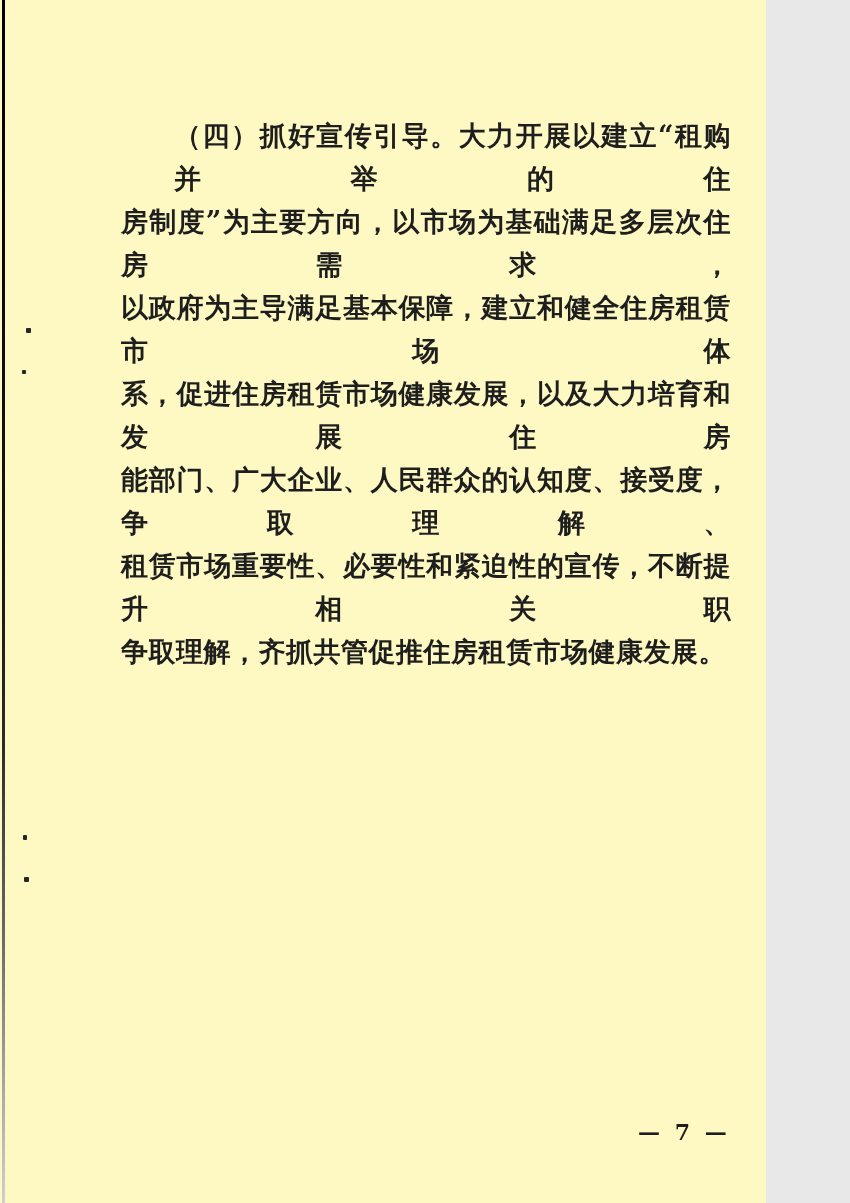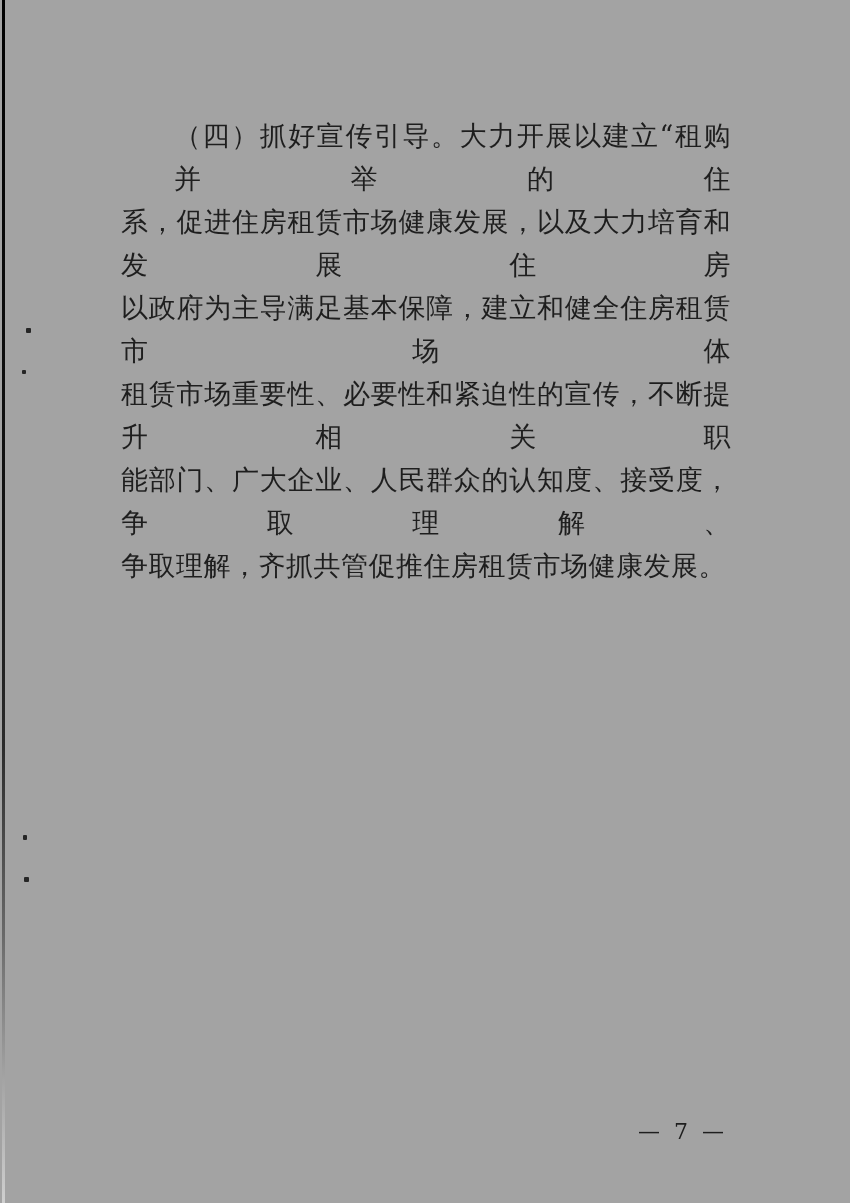--- a/index.html
+++ b/index.html
@@ -2,26 +2,27 @@
 <html><head>
 <meta charset="utf-8">
 <style>
   html, body {
     margin: 0;
     padding: 0;
     background: #e8e8e8;
   }
   .page {
     position: relative;
-    width: 850px;
+    width: 766px;
     height: 1203px;
-    background: #a3a3a3;
+    background: #fef9c3;
     overflow: hidden;
     font-family: "DejaVu Serif", "Liberation Serif", serif;
     color: #1e1e1e;
+    font-weight: bold;
   }
   
   .scan-line {
     position: absolute;
     left: 2px;
     top: 0;
     width: 3px;
     height: 1203px;
     background: linear-gradient(to bottom,
       #000000 0%,
@@ -83,22 +84,23 @@
 
   <div class="scan-line"></div>
 
   <span class="dot d1"></span>
   <span class="dot d2"></span>
   <span class="dot d3"></span>
   <span class="dot d4"></span>
 
   <div class="body-text">
     <div class="line first">（四）抓好宣传引导。大力开展以建立“租购并举的住</div>
+    <div class="line">房制度”为主要方向，以市场为基础满足多层次住房需求，</div>
+    <div class="line">以政府为主导满足基本保障，建立和健全住房租赁市场体</div>
     <div class="line">系，促进住房租赁市场健康发展，以及大力培育和发展住房</div>
-    <div class="line">以政府为主导满足基本保障，建立和健全住房租赁市场体</div>
+    <div class="line">能部门、广大企业、人民群众的认知度、接受度，争取理解、</div>
     <div class="line">租赁市场重要性、必要性和紧迫性的宣传，不断提升相关职</div>
-    <div class="line">能部门、广大企业、人民群众的认知度、接受度，争取理解、</div>
     <div class="line last">争取理解，齐抓共管促推住房租赁市场健康发展。</div>
   </div>
 
   <div class="page-number">— 7 —</div>
 
 </div>
 
 </body></html>

